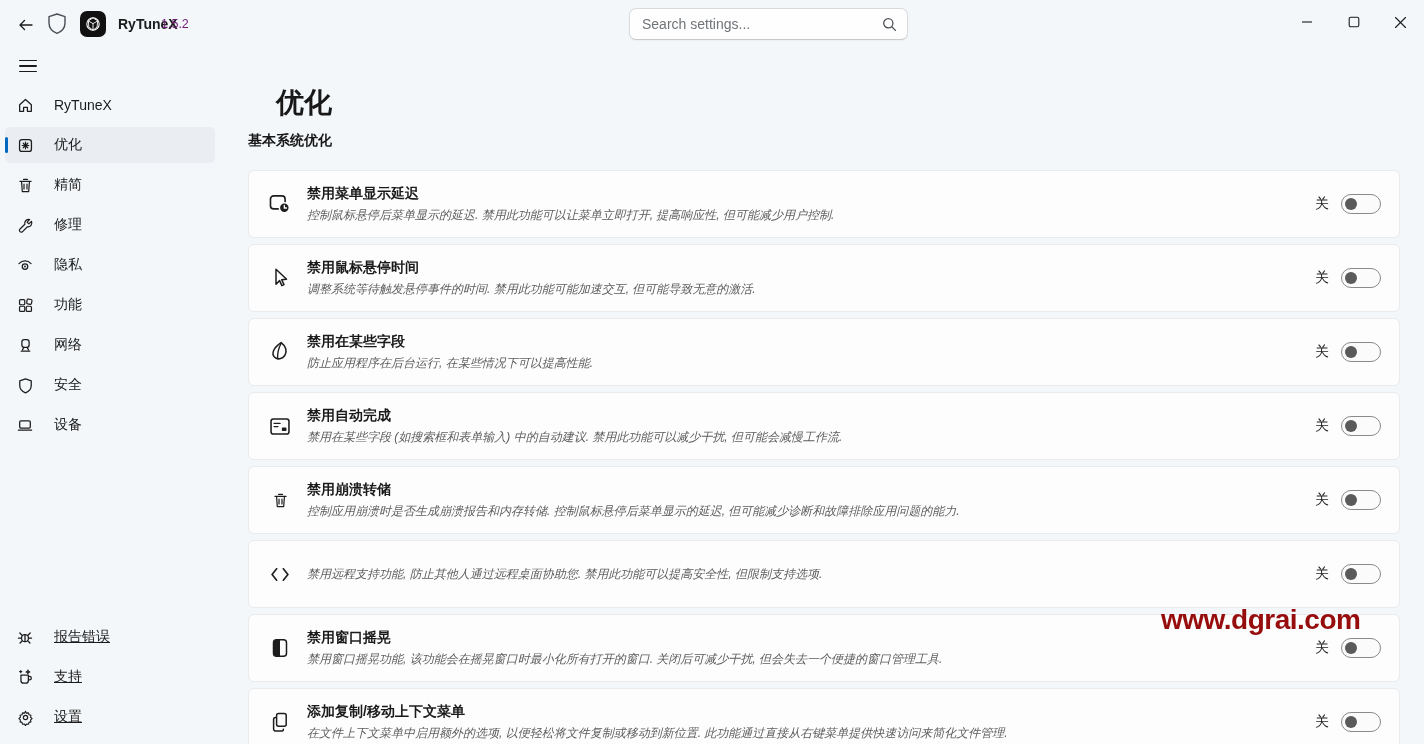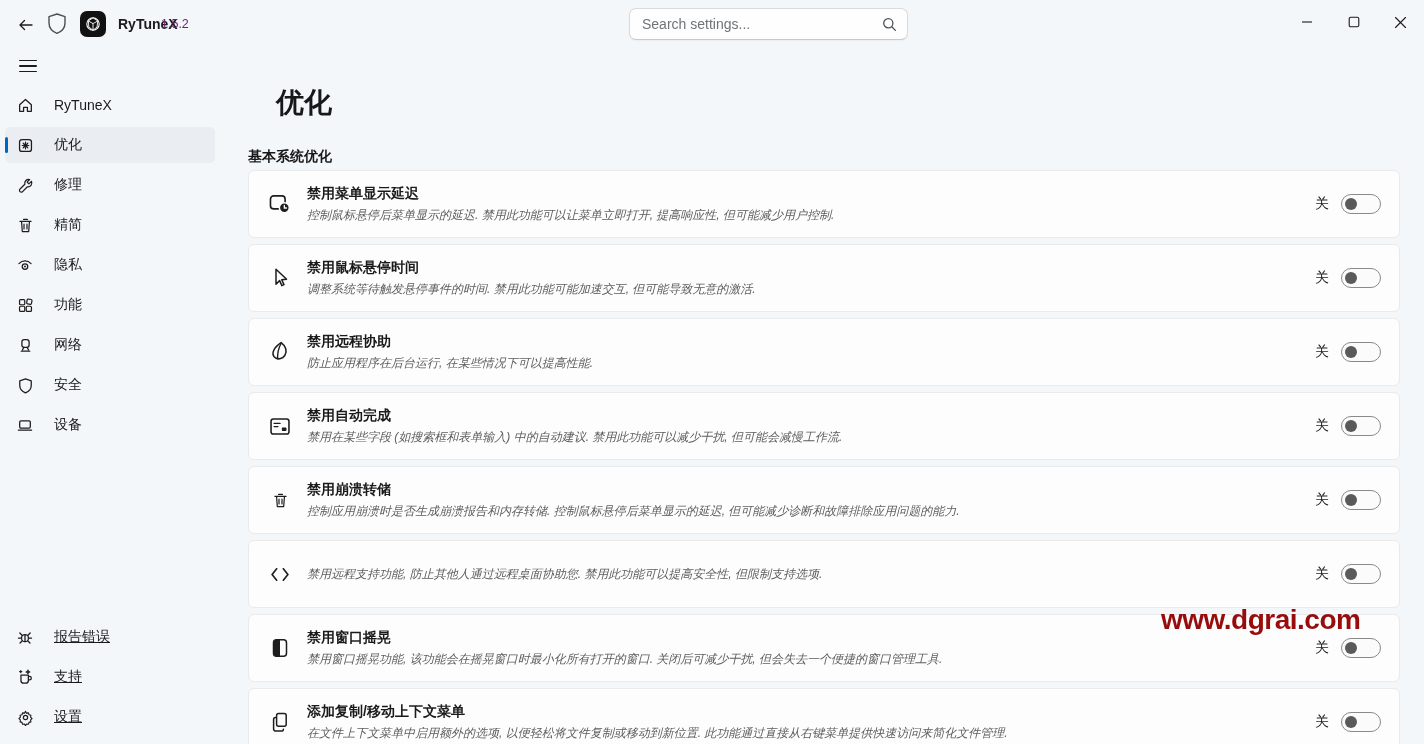--- a/index.html
+++ b/index.html
@@ -44,21 +44,21 @@
   .nav-item { position:relative; height:36px; margin-bottom:4px; border-radius:5px;
     display:flex; align-items:center; padding-left:11px; cursor:default; }
   .nav-item .nico { width:18px; height:18px; display:flex; align-items:center; justify-content:center; }
   .nav-item .nlabel { margin-left:20px; font-size:14px; color:#1b1b1b; }
   .nav-item.selected { background:#eaedf1; }
   .nav-item.selected::before { content:""; position:absolute; left:0; top:10px; width:3px; height:16px;
     border-radius:2px; background:#0067c0; }
 
   
   .page-title { position:absolute; left:276px; top:84px; font-size:28px; font-weight:600; color:#181818; }
-  .section-title { position:absolute; left:248px; top:148px; font-size:14px; font-weight:700; color:#181818; }
+  .section-title { position:absolute; left:248px; top:132px; font-size:14px; font-weight:700; color:#181818; }
 
   .cards { position:absolute; left:248px; top:170px; width:1152px; }
   .card { height:68px; margin-bottom:6px; background:#fdfdfd; border:1px solid #e8eaec;
     border-radius:6px; display:flex; align-items:center; padding:0 18px 0 14px; }
   .card .cico { width:34px; height:28px; display:flex; align-items:center; justify-content:center; margin-right:10px; }
   .card .ctext { flex:1; min-width:0; padding-top:1px; }
   .card .ctitle { font-size:14px; font-weight:600; color:#1a1a1a; margin-bottom:4px; }
   .card .cdesc { font-size:12px; color:#5d5d5d;font-style:italic; }
   .card .cstate { font-size:14px; color:#1a1a1a; margin-right:12px; }
   .toggle { position:relative; width:40px; height:20px; border:1px solid #8a8a8a; border-radius:10px;
@@ -142,33 +142,33 @@
           <circle cx="8" cy="8" r="2" fill="#1d1d1d"></circle>
           <path d="M8 4.9 V6 M8 10 V11.1 M4.9 8 H6 M10 8 H11.1 M5.8 5.8 l.8 .8 M9.4 9.4 l.8 .8 M10.2 5.8 l-.8 .8 M6.6 9.4 l-.8 .8" stroke="#1d1d1d" fill="none" stroke-linecap="round" stroke-linejoin="round" stroke-width="1.1"></path>
         </svg>
       </span>
     <span class="nlabel">优化</span>
   </div>
 
   <div class="nav-item">
     <span class="nico">
         <svg width="17" height="17" viewBox="0 0 16 16">
+          <path d="M2.8 4.2 H13.2 M6.2 2.3 H9.8 M4.3 4.4 L5 13.7 H11 L11.7 4.4 M6.6 6.8 V11.3 M9.4 6.8 V11.3" stroke="#1d1d1d" fill="none" stroke-linecap="round" stroke-linejoin="round" stroke-width="1.15"></path>
+        </svg>
+      </span>
+    <span class="nlabel">精简</span>
+  </div>
+
+  <div class="nav-item">
+    <span class="nico">
+        <svg width="17" height="17" viewBox="0 0 16 16">
           <path d="M13.6 4.1 l-2.4 2.4 -1.7-1.7 2.4-2.4 a3.6 3.6 0 0 0-4.5 4.4 L3.1 11.1 a1.74 1.74 0 1 0 2.4 2.4 L9.8 9.2 a3.6 3.6 0 0 0 3.8-5.1 Z" stroke="#1d1d1d" fill="none" stroke-linecap="round" stroke-linejoin="round" stroke-width="1.15"></path>
         </svg>
       </span>
     <span class="nlabel">修理</span>
-  </div>
-
-  <div class="nav-item">
-    <span class="nico">
-        <svg width="17" height="17" viewBox="0 0 16 16">
-          <path d="M2.8 4.2 H13.2 M6.2 2.3 H9.8 M4.3 4.4 L5 13.7 H11 L11.7 4.4 M6.6 6.8 V11.3 M9.4 6.8 V11.3" stroke="#1d1d1d" fill="none" stroke-linecap="round" stroke-linejoin="round" stroke-width="1.15"></path>
-        </svg>
-      </span>
-    <span class="nlabel">精简</span>
   </div>
 
   <div class="nav-item">
     <span class="nico">
         <svg width="18" height="17" viewBox="0 0 16 16">
           <path d="M2.3 6.2 C5.6 2.9 10.4 2.9 13.7 6.2" stroke="#1d1d1d" fill="none" stroke-linecap="round" stroke-linejoin="round" stroke-width="1.2"></path>
           <circle cx="8" cy="9" r="2.6" stroke="#1d1d1d" fill="none" stroke-linecap="round" stroke-linejoin="round" stroke-width="1.2"></circle>
           <circle cx="8" cy="9" r="0.9" fill="#1d1d1d"></circle>
         </svg>
       </span>
@@ -287,21 +287,21 @@
   </div>
 
   <div class="card">
     <span class="cico">
         <svg width="25" height="26" viewBox="0 0 24 24">
           <path d="M12.6 3 C17 6.2 18.6 11 16.3 15 C14 19 8.6 19.8 5.9 16.6 C3.4 13.5 5 8 12.6 3 Z" stroke="#1d1d1d" fill="none" stroke-linecap="round" stroke-linejoin="round" stroke-width="1.5"></path>
           <path d="M12.6 3.6 C10 8.5 8.9 13 9.3 18.5" stroke="#1d1d1d" fill="none" stroke-linecap="round" stroke-linejoin="round" stroke-width="1.3"></path>
         </svg>
       </span>
     <div class="ctext">
-      <div class="ctitle">禁用远程协助</div>
+      <div class="ctitle">禁用在某些字段</div>
       <div class="cdesc">防止应用程序在后台运行, 在某些情况下可以提高性能.</div>
     </div>
     <span class="cstate">关</span>
     <div class="toggle">
         <div class="knob"></div>
       </div>
   </div>
 
   <div class="card">
     <span class="cico">

